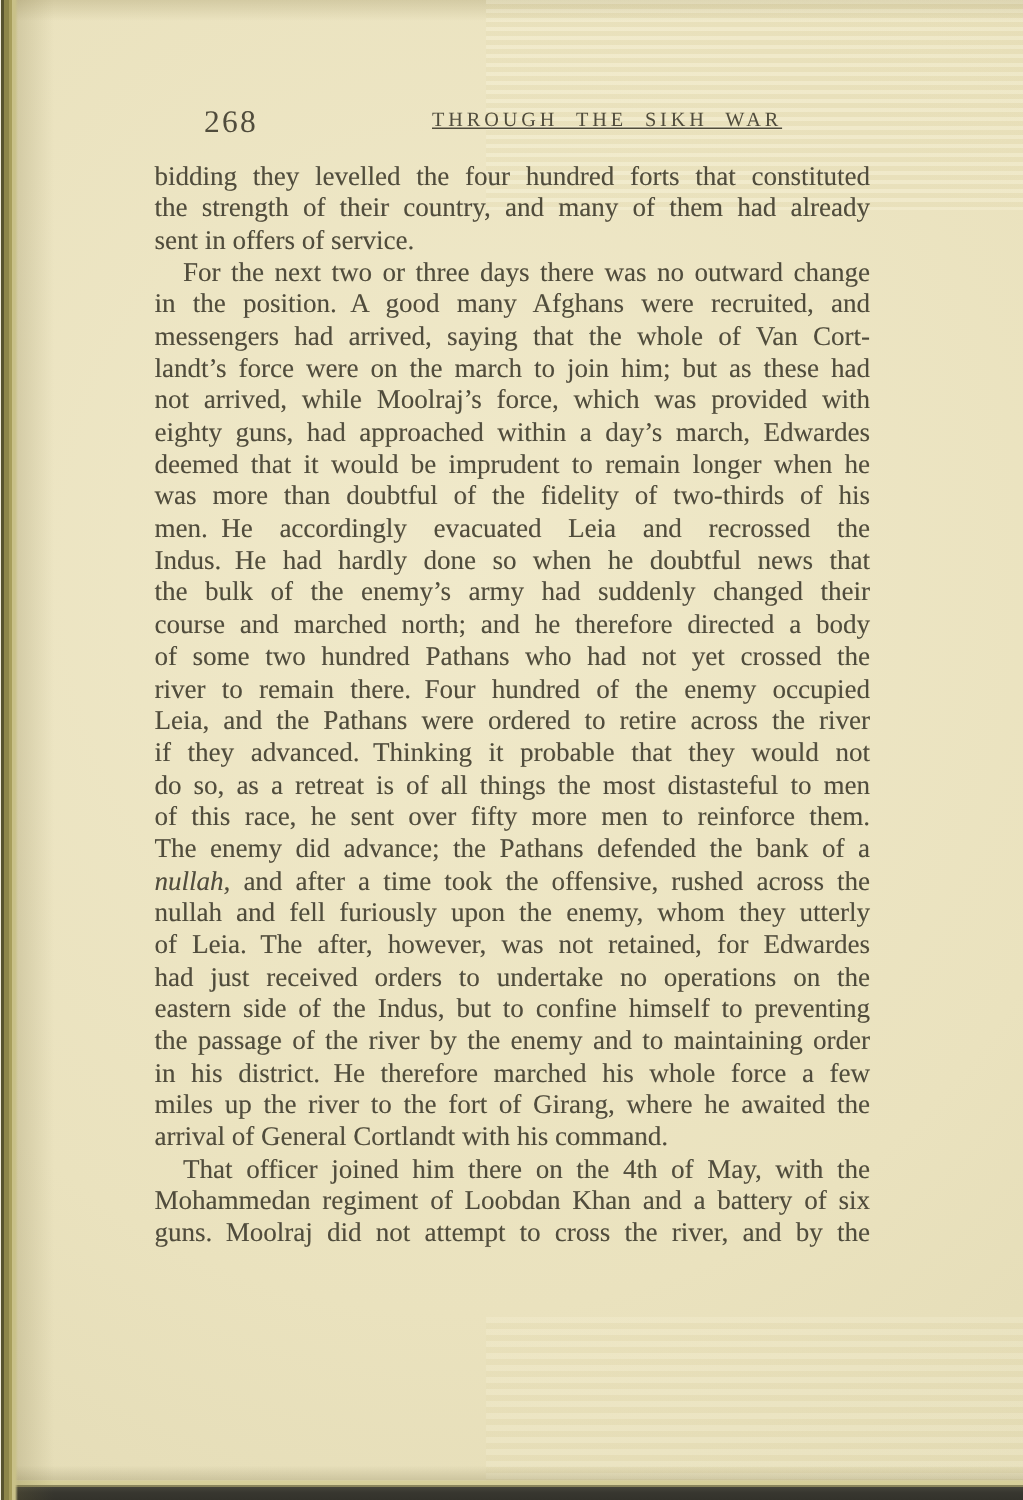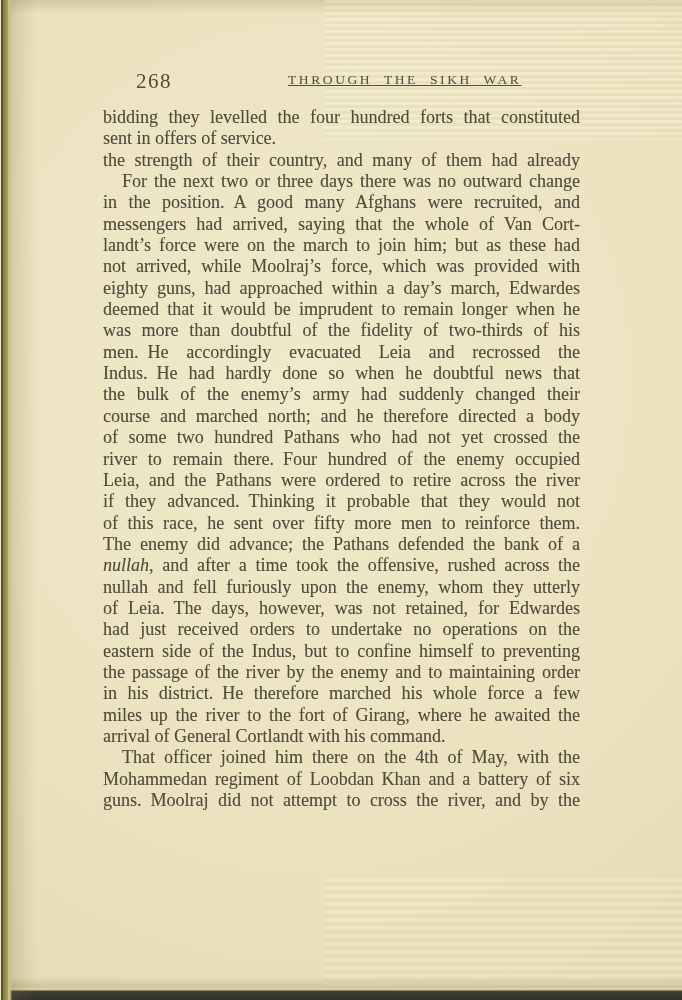--- a/index.html
+++ b/index.html
@@ -112,43 +112,44 @@
   <div class="scan-bands-top"></div>
   <div class="scan-bands-bottom"></div>
 
   <div class="header">
     <span class="page-number">268</span>
     <span class="running-title">THROUGH THE SIKH WAR</span>
   </div>
 
   <div class="text-block">
       <div class="line">bidding they levelled the four hundred forts that constituted</div>
+      <div class="line">the strength of their country, and many of them had already</div>
       <div class="line end">sent in offers of service.</div>
-      <div class="line">the strength of their country, and many of them had already</div>
       <div class="line indent">For the next two or three days there was no outward change</div>
       <div class="line">in the position. A good many Afghans were recruited, and</div>
       <div class="line">messengers had arrived, saying that the whole of Van Cort-</div>
       <div class="line">landt’s force were on the march to join him; but as these had</div>
       <div class="line">not arrived, while Moolraj’s force, which was provided with</div>
       <div class="line">eighty guns, had approached within a day’s march, Edwardes</div>
       <div class="line">deemed that it would be imprudent to remain longer when he</div>
       <div class="line">was more than doubtful of the fidelity of two-thirds of his</div>
       <div class="line">men. He accordingly evacuated Leia and recrossed the</div>
       <div class="line">Indus. He had hardly done so when he doubtful news that</div>
       <div class="line">the bulk of the enemy’s army had suddenly changed their</div>
       <div class="line">course and marched north; and he therefore directed a body</div>
       <div class="line">of some two hundred Pathans who had not yet crossed the</div>
       <div class="line">river to remain there. Four hundred of the enemy occupied</div>
       <div class="line">Leia, and the Pathans were ordered to retire across the river</div>
       <div class="line">if they advanced. Thinking it probable that they would not</div>
+      <div class="line">do so, as a retreat is of all things the most distasteful to men</div>
       <div class="line">of this race, he sent over fifty more men to reinforce them.</div>
       <div class="line">The enemy did advance; the Pathans defended the bank of a</div>
       <div class="line"><i>nullah,</i> and after a time took the offensive, rushed across the</div>
       <div class="line">nullah and fell furiously upon the enemy, whom they utterly</div>
-      <div class="line">of Leia. The days, however, was not retained, for Edwardes</div>
+      <div class="line">of Leia. The after, however, was not retained, for Edwardes</div>
       <div class="line">had just received orders to undertake no operations on the</div>
       <div class="line">eastern side of the Indus, but to confine himself to preventing</div>
       <div class="line">the passage of the river by the enemy and to maintaining order</div>
       <div class="line">in his district. He therefore marched his whole force a few</div>
       <div class="line">miles up the river to the fort of Girang, where he awaited the</div>
       <div class="line end">arrival of General Cortlandt with his command.</div>
       <div class="line indent">That officer joined him there on the 4th of May, with the</div>
       <div class="line">Mohammedan regiment of Loobdan Khan and a battery of six</div>
       <div class="line">guns. Moolraj did not attempt to cross the river, and by the</div>
     </div>

